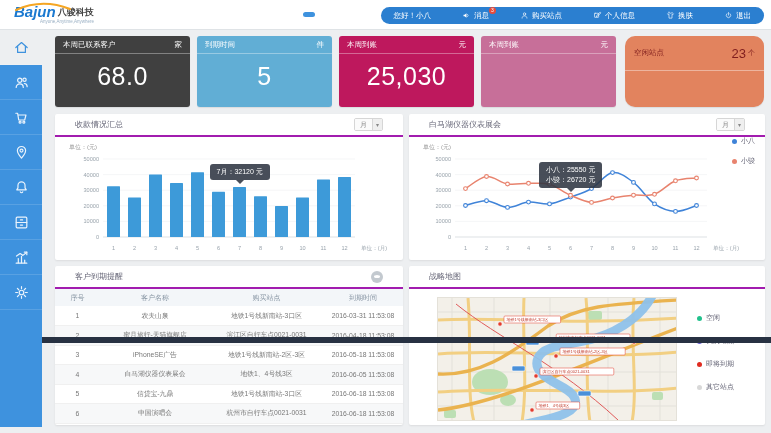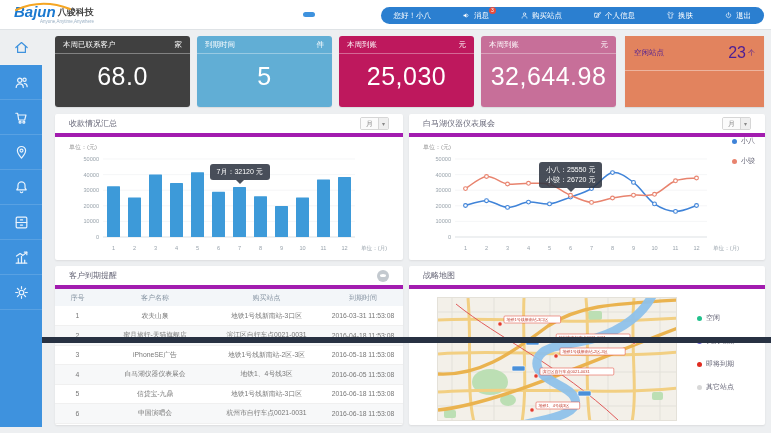--- a/index.html
+++ b/index.html
@@ -31,30 +31,30 @@
   .side-item.active { background:#edeff1; color:#3e92de; }
 
   
   .main { position:absolute; left:42px; top:30px; width:729px; height:397px; }
 
   .cards { position:absolute; left:13px; top:6px; width:710px; display:flex; gap:7px; }
   .stat-card { width:135px; height:71px; border-radius:3px; color:#fff; box-shadow:0 1px 1px rgba(0,0,0,0.08); }
   .stat-head { display:flex; justify-content:space-between; align-items:center; padding:4px 8px 3px;
                font-size:7.5px; border-bottom:1px solid rgba(255,255,255,0.35); }
   .stat-value { text-align:center; font-size:25px; font-weight:400; line-height:44px; letter-spacing:0.5px; }
-  .station-card { width:139px; height:71px; margin-left:2px; border-radius:0; color:#4c1d95; box-shadow:0 1px 1px rgba(0,0,0,0.08); }
+  .station-card { width:139px; height:71px; margin-left:2px; border-radius:10px; color:#7f1d1d; box-shadow:0 1px 1px rgba(0,0,0,0.08); }
   .st-row { height:35px; display:flex; align-items:center; padding:0 9px; }
   .st-row.first { border-bottom:1px solid rgba(255,255,255,0.4); }
   .st-label { flex:1; font-size:7.5px; }
-  .st-value { font-size:16px; font-weight:400; }
+  .st-value { font-size:13px; font-weight:400; }
   .st-unit { font-size:7px; margin-left:2px; }
 
   .panel { position:absolute; background:#fff; border-radius:2px; box-shadow:0 1px 2px rgba(0,0,0,0.08); }
   .panel-head { height:23px; display:flex; align-items:center; justify-content:space-between;
-                padding:0 14px; border-bottom:4px solid #a21caf;text-align:center; }
+                padding:0 20px; border-bottom:2px solid #a21caf;text-align:center; }
   .panel-title { font-size:8px; color:#667; }
   .period-select { display:inline-flex; align-items:stretch; border:1px solid #d6d6d6; border-radius:2px;
                    font-size:7px; color:#888; cursor:pointer; overflow:hidden; height:13px; }
   .period-select .pval { padding:0 5px; line-height:12px; background:#fbfbfb; }
   .period-select .caret { padding:0 3px; line-height:12px; background:#efefef; border-left:1px solid #d6d6d6; font-size:6px; }
 
   #bar-panel  { left:13px;  top:84px; width:348px; height:146px; }
   #line-panel { left:367px; top:84px; width:356px; height:146px; }
   .panel-body { position:relative; padding-top:3px; }
   .unit-label { font-size:6px; color:#999; padding:3px 0 0 14px; height:13px; }
@@ -247,21 +247,20 @@
             <span>本周到账</span>
             <span>元</span>
           </div>
           <div class="stat-value">25,030</div>
         </div>
         <div class="stat-card" style="background: rgb(199, 111, 153);">
           <div class="stat-head">
             <span>本周到账</span>
             <span>元</span>
           </div>
-          <div class="stat-value">32,644.98</div>
         </div>
         <div class="station-card" style="background: rgb(226, 131, 94);">
           <div class="st-row first">
             <span class="st-label">空闲站点</span>
             <span class="st-value">23</span>
             <span class="st-unit">个</span>
           </div>
         </div>
       </section>
 

